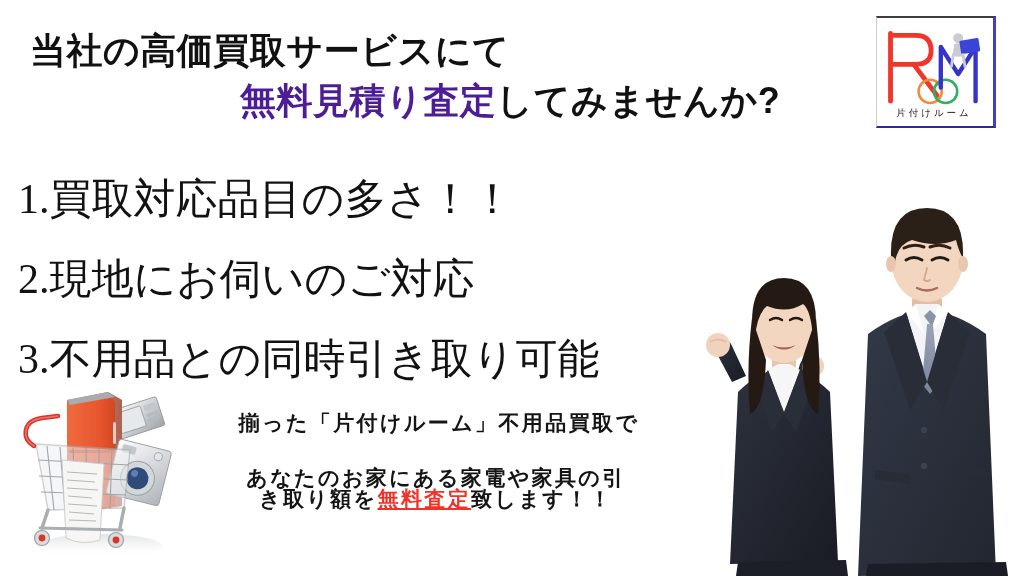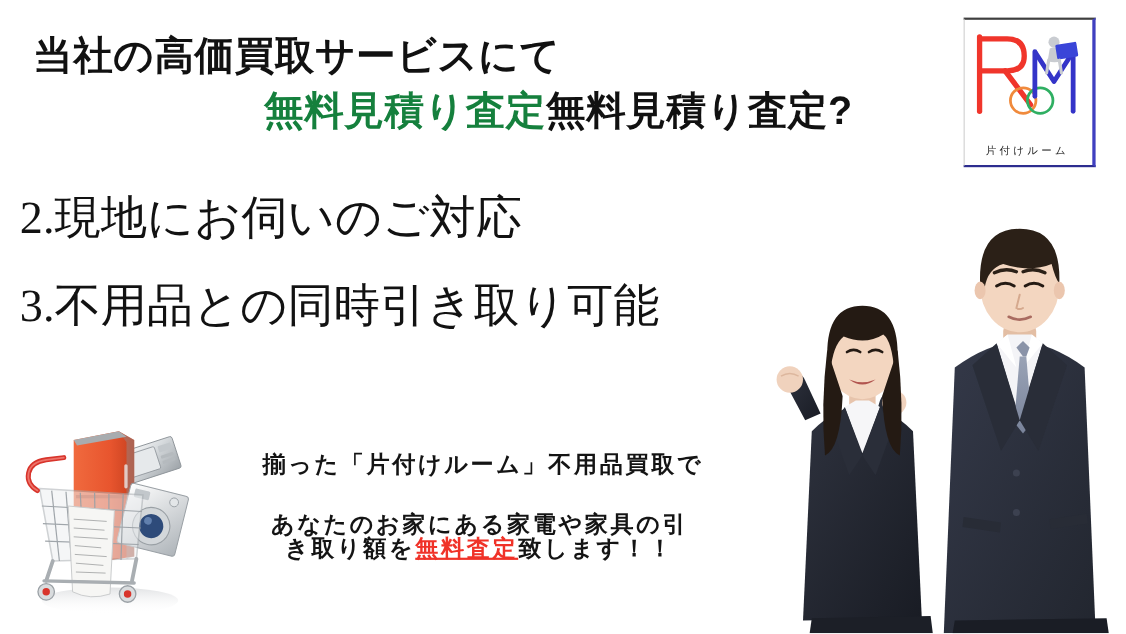--- a/index.html
+++ b/index.html
@@ -36,21 +36,21 @@
     padding-left: 30px;
     text-align: left;
   }
   .headline .line2 {
     display: block;
     padding-left: 240px;
     margin-top: 4px;
     white-space: nowrap;
   }
   .hl-red {
-    color: #15803d;
+    color: #4c1d95;
   }
 
   
   .features {
     position: absolute;
     left: 18px;
     top: 178px;
     width: 700px;
   }
   .feature-item {
@@ -80,21 +80,21 @@
   .promo-line.l2 { text-align: center; }
   .promo-line.l3 { text-align: center; }
   .promo-red { color: #F03228; text-decoration: underline; }
 
   
   .logo-box {
     position: absolute;
     left: 876px;
     top: 16px;
     width: 120px;
-    height: 136px;
+    height: 112px;
     background: #ffffff;
     border-top: 2px solid #3f3f3f;
     border-left: 1px solid #cfcfcf;
     border-bottom: 2px solid #2d2d8f;
     border-right: 3px solid #4040c0;
     box-sizing: border-box;
   }
   .logo-mark {
     position: absolute;
     inset: 0;
@@ -129,21 +129,21 @@
     height: 394px;
   }
 </style>
 </head>
 <body>
 
 <div id="banner">
 
   <div class="headline">
     <span class="line1">当社の高価買取サービスにて</span>
-    <span class="line2"><span class="hl-red">無料見積り査定</span><span>無料見積り査定?</span></span>
+    <span class="line2"><span class="hl-red">無料見積り査定</span><span>してみませんか?</span></span>
   </div>
 
   <div class="logo-box">
     <svg class="logo-mark" viewBox="0 0 120 112" aria-hidden="true">
 
       <path d="M14 16 L14 86" stroke="#F0352B" stroke-width="5" fill="none" stroke-linecap="round"></path>
       <path d="M16 18 L40 18 Q56 18 56 34 Q56 48 40 48 L16 48" stroke="#F0352B" stroke-width="5" fill="none" stroke-linejoin="round"></path>
       <path d="M38 48 L62 80" stroke="#F0352B" stroke-width="5" fill="none" stroke-linecap="round"></path>
 
       <circle cx="55" cy="76" r="12" stroke="#F08A3C" stroke-width="2.6" fill="none"></circle>
@@ -157,20 +157,21 @@
         <circle cx="84" cy="21" r="5.2" fill="#C9CCD1"></circle>
         <path d="M80 27 q4 -2 8 0 l2 12 q-5 2 -12 0 z" fill="#C9CCD1"></path>
         <rect x="86" y="22" width="20" height="14" rx="1.5" transform="rotate(-9 96 29)" fill="#3A45D8"></rect>
         <path d="M79 38 l-2 12 M89 38 l2 12" stroke="#C9CCD1" stroke-width="3" stroke-linecap="round"></path>
       </g>
     </svg>
     <div class="logo-sub">片付けルーム</div>
   </div>
 
   <div class="features">
+    <div class="feature-item">1.買取対応品目の多さ！！</div>
     <div class="feature-item">2.現地にお伺いのご対応</div>
     <div class="feature-item">3.不用品との同時引き取り可能</div>
   </div>
 
   <svg class="cart-art" viewBox="0 0 176 180" aria-hidden="true">
     <defs>
       <linearGradient id="gMetal" x1="0" y1="0" x2="1" y2="1">
         <stop offset="0" stop-color="#FFFFFF"></stop>
         <stop offset="0.45" stop-color="#D7DBDE"></stop>
         <stop offset="1" stop-color="#9DA3A8"></stop>

